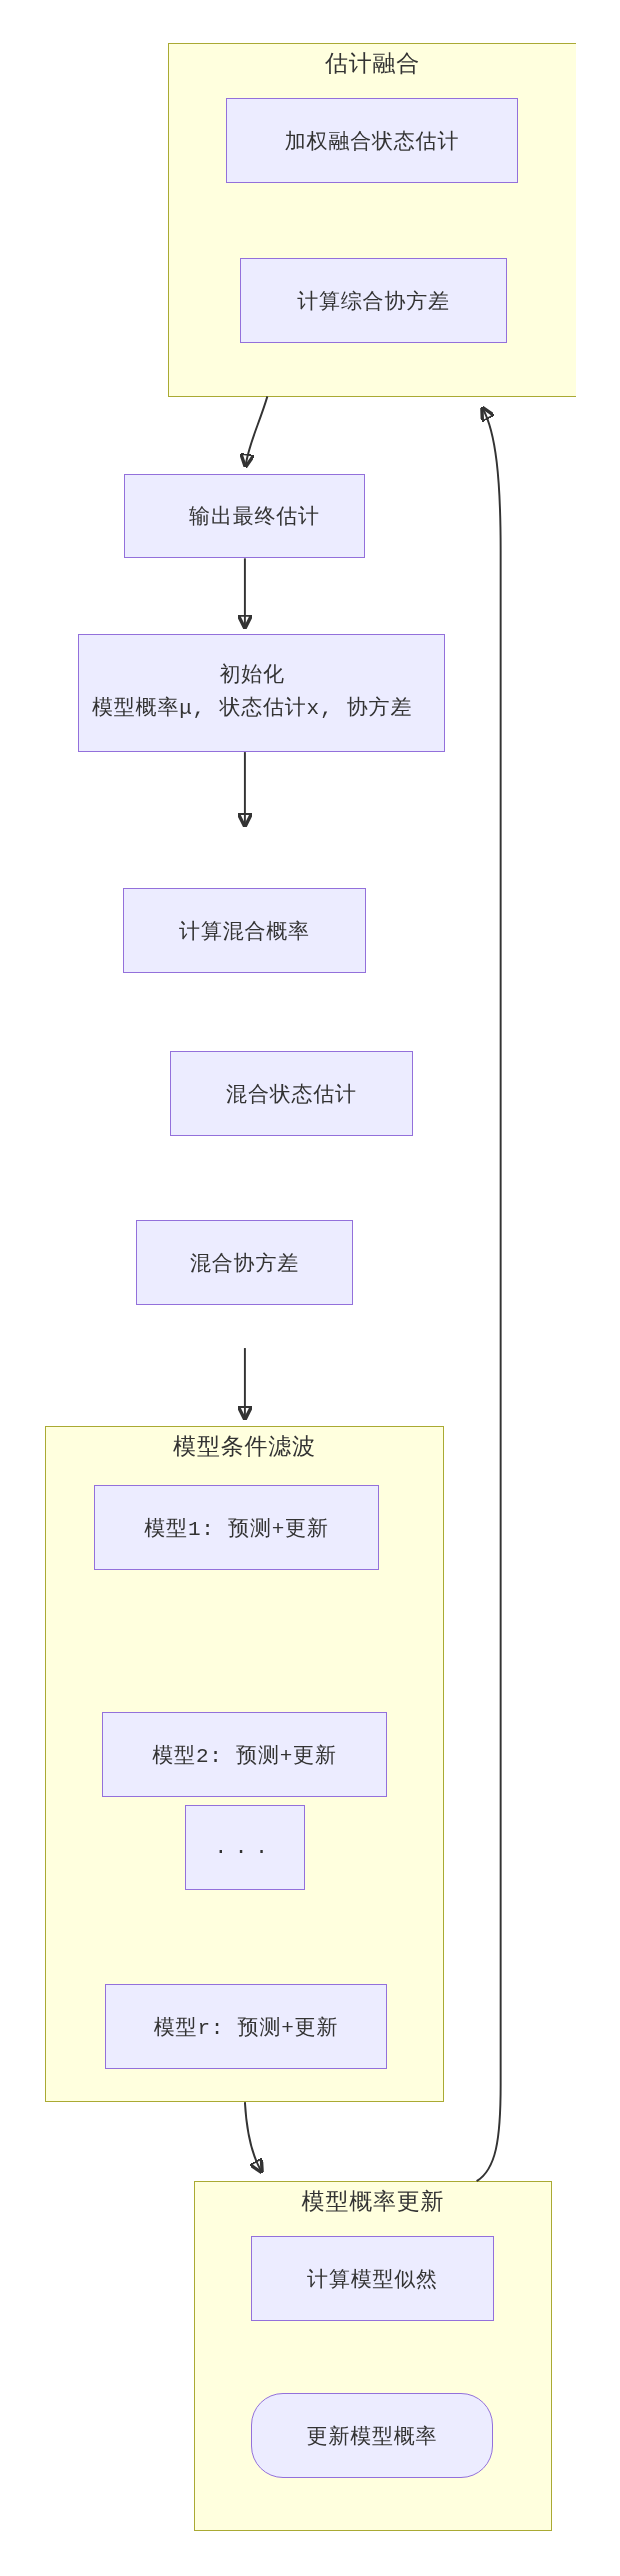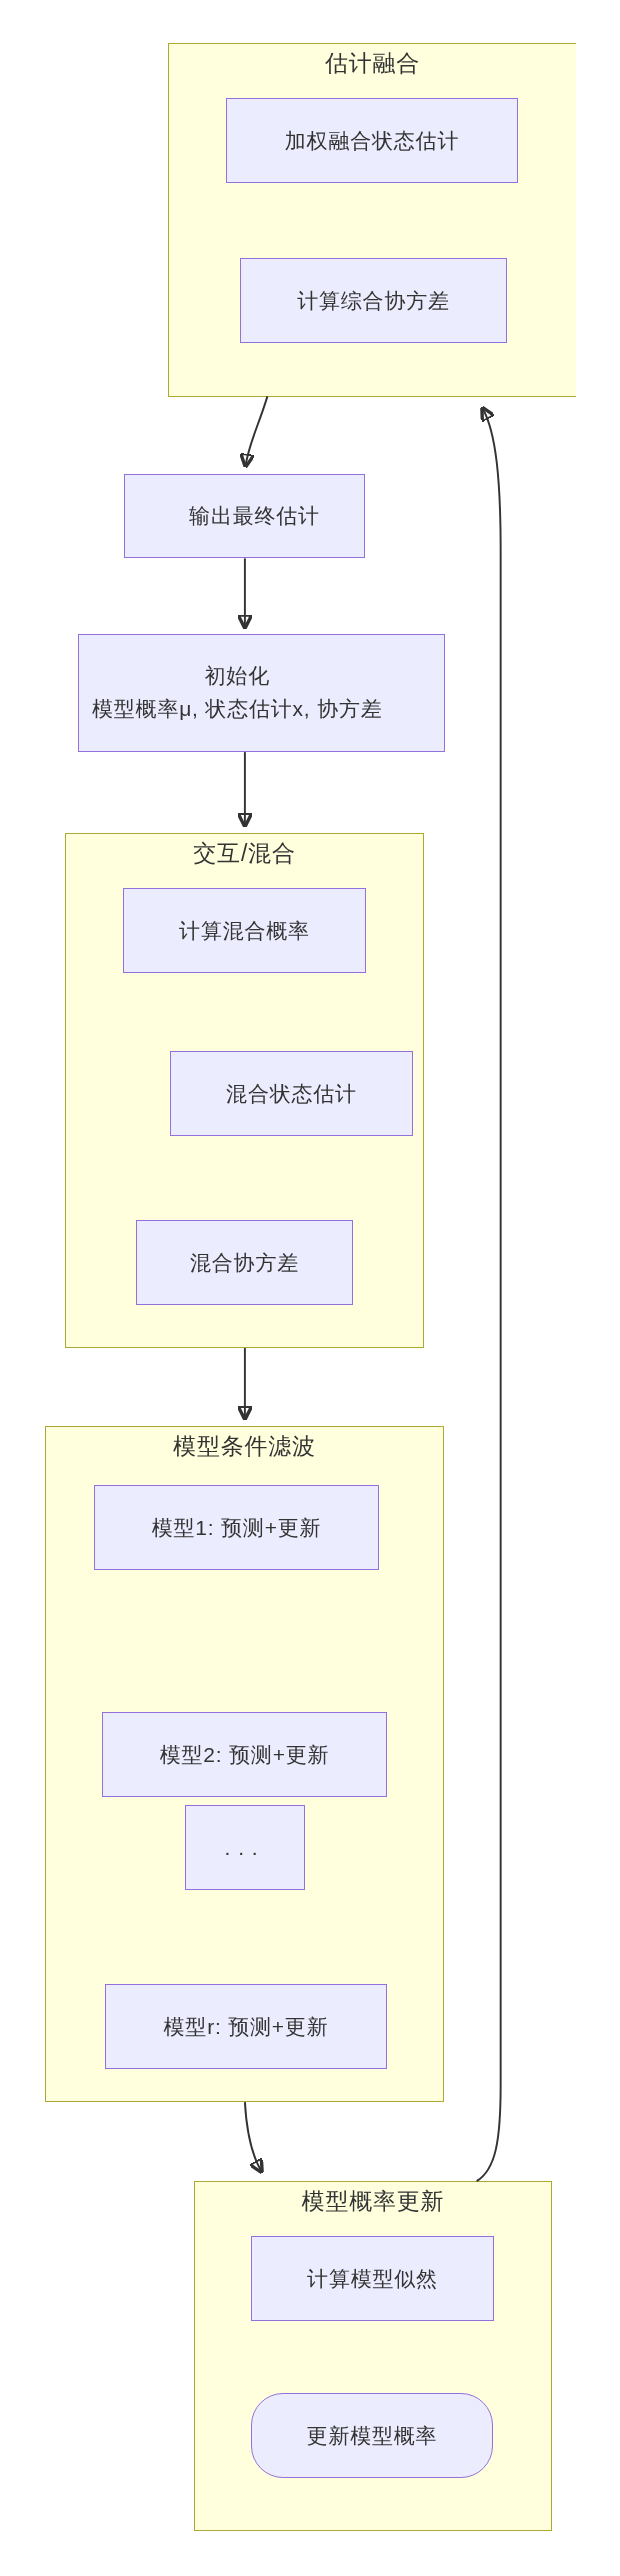--- a/index.html
+++ b/index.html
@@ -1,20 +1,20 @@
 <!DOCTYPE html>
 <html style="font-size:12.4px"><head>
 <meta charset="utf-8">
 <style>
   html,body{margin:0;padding:0;background:#ffffff;}
   .canvas{
     position:relative;
     width:576px;height:2576px;
     background:#ffffff;
-    font-family:Liberation Sans, sans-serif;
+    font-family:Liberation Mono, monospace;
     color:#333333;
     overflow:hidden;
   }
   .edges{position:absolute;left:0;top:0;width:620px;height:2576px;pointer-events:none;}
   .edges path{fill:none;stroke:#333333;stroke-width:2.5px;}
 
   .cluster{
     position:absolute;
     background:#ffffde;
     border:1.9px solid #aaaa33;
@@ -78,23 +78,20 @@
 </style>
 </head>
 <body>
 
 <div class="canvas">
 
   <div class="cluster c-fusion">
     <div class="cluster-title">估计融合</div>
   </div>
 
-  <div class="cluster c-mixing">
-    <div class="cluster-title">交互/混合</div>
-  </div>
 
   <div class="cluster c-filter">
     <div class="cluster-title">模型条件滤波</div>
   </div>
 
   <div class="cluster c-prob">
     <div class="cluster-title">模型概率更新</div>
   </div>
 
   <div class="node n-weighted">

